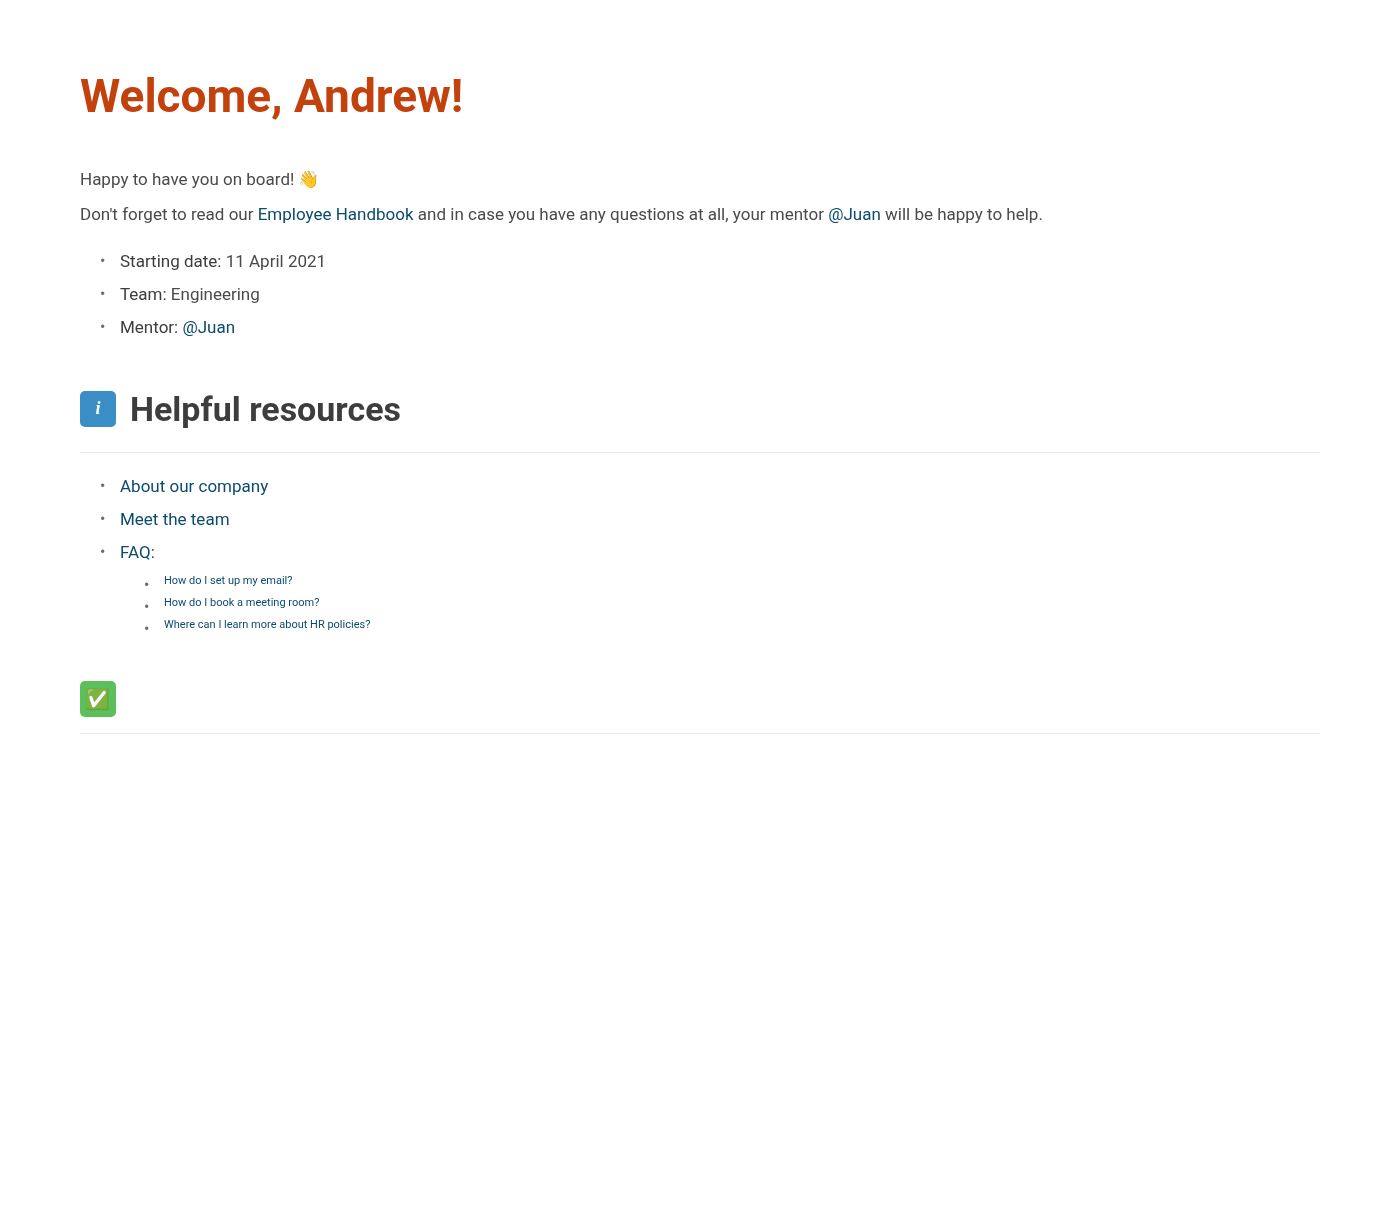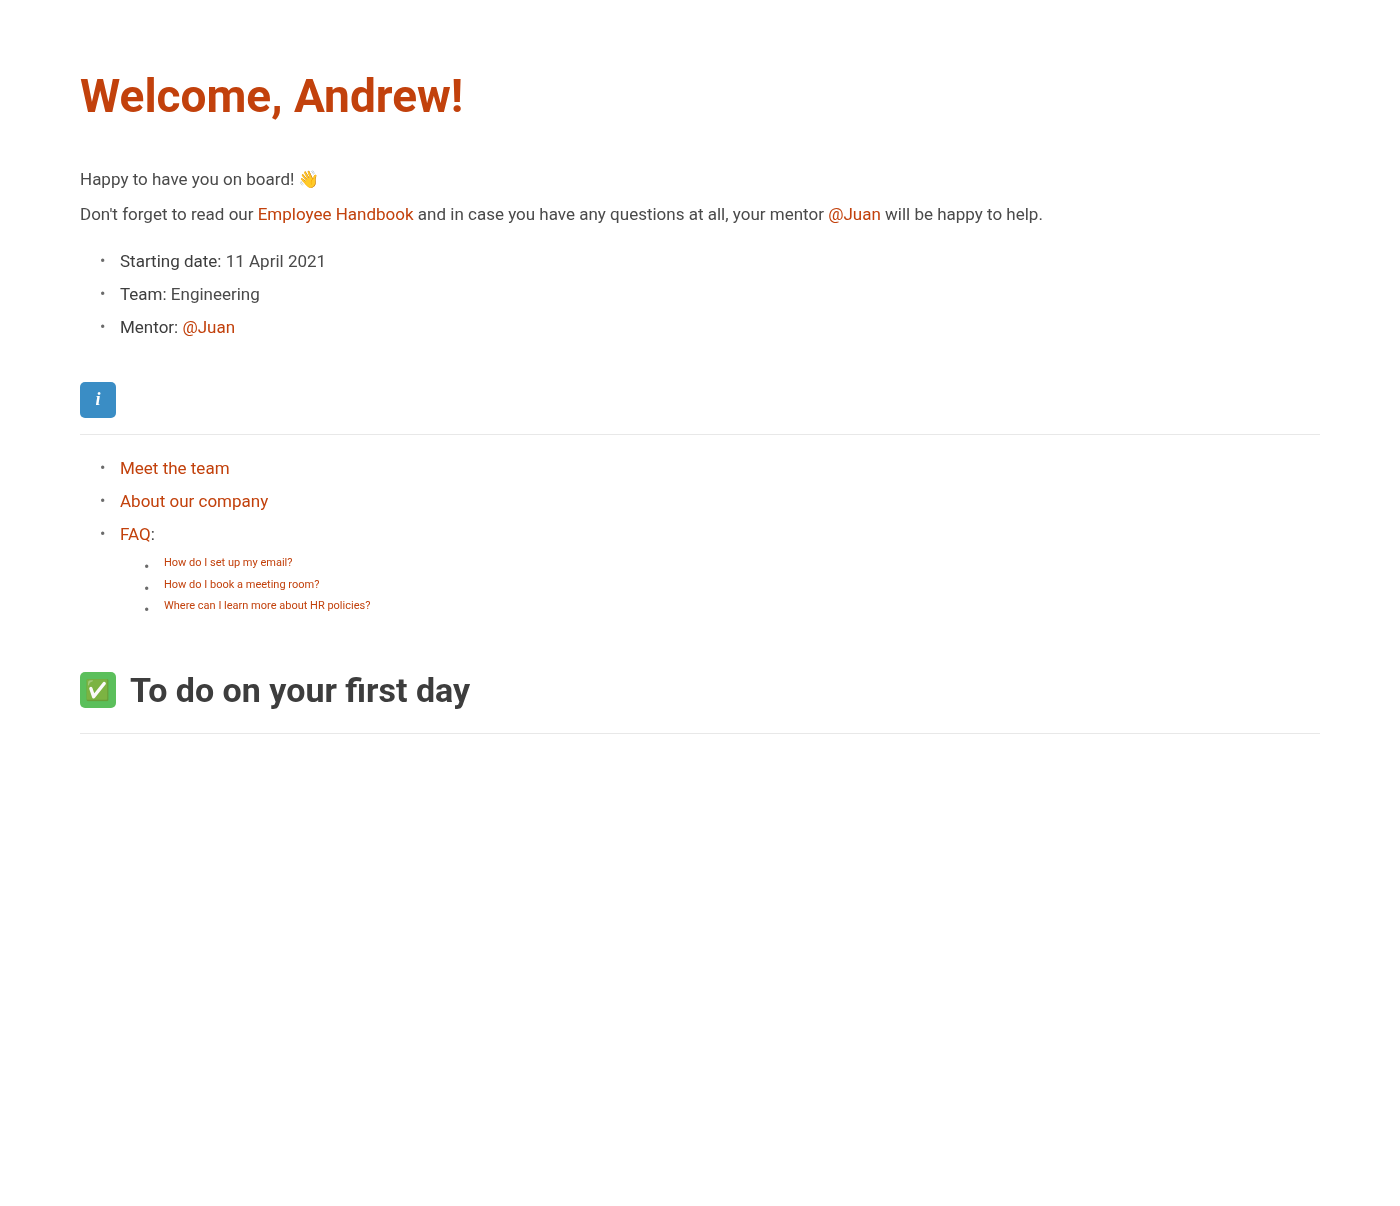--- a/index.html
+++ b/index.html
@@ -26,21 +26,21 @@
     }
 
     .intro-text {
       margin-bottom: 8px;
       color: #4a4a4a;
       font-size: 17px;
     }
 
     .intro-text a,
     .link {
-      color: #c2410c;
+      color: #0c4a6e;
       text-decoration: none;
     }
 
     .bullet-list {
       list-style: none;
       margin: 20px 0 40px 20px;
     }
 
     .bullet-list li {
       position: relative;
@@ -166,28 +166,29 @@
   </li>
   <li>
     <strong>Mentor:</strong>
     <a href="#" class="link"> @Juan</a>
   </li>
 </ul>
 
 <div class="section-block">
   <h2 class="section-heading">
     <span class="section-icon icon-info">i</span>
+    <span>Helpful resources</span>
   </h2>
 
   <ul class="resources-list">
     <li>
-      <a href="#" class="link">Meet the team</a>
+      <a href="#" class="link">About our company</a>
     </li>
     <li>
-      <a href="#" class="link">About our company</a>
+      <a href="#" class="link">Meet the team</a>
     </li>
     <li>
       <a href="#" class="link">FAQ</a><span>:</span>
       <ul class="faq-sublist">
         <li>
           <a href="#" class="link">How do I set up my email?</a>
         </li>
         <li>
           <a href="#" class="link">How do I book a meeting room?</a>
         </li>
@@ -195,15 +196,14 @@
           <a href="#" class="link">Where can I learn more about HR policies?</a>
         </li>
       </ul>
     </li>
   </ul>
 </div>
 
 <div class="section-block">
   <h2 class="section-heading">
     <span class="section-icon icon-check">✅</span>
-    <span>To do on your first day</span>
   </h2>
 </div>
 
 </body></html>

